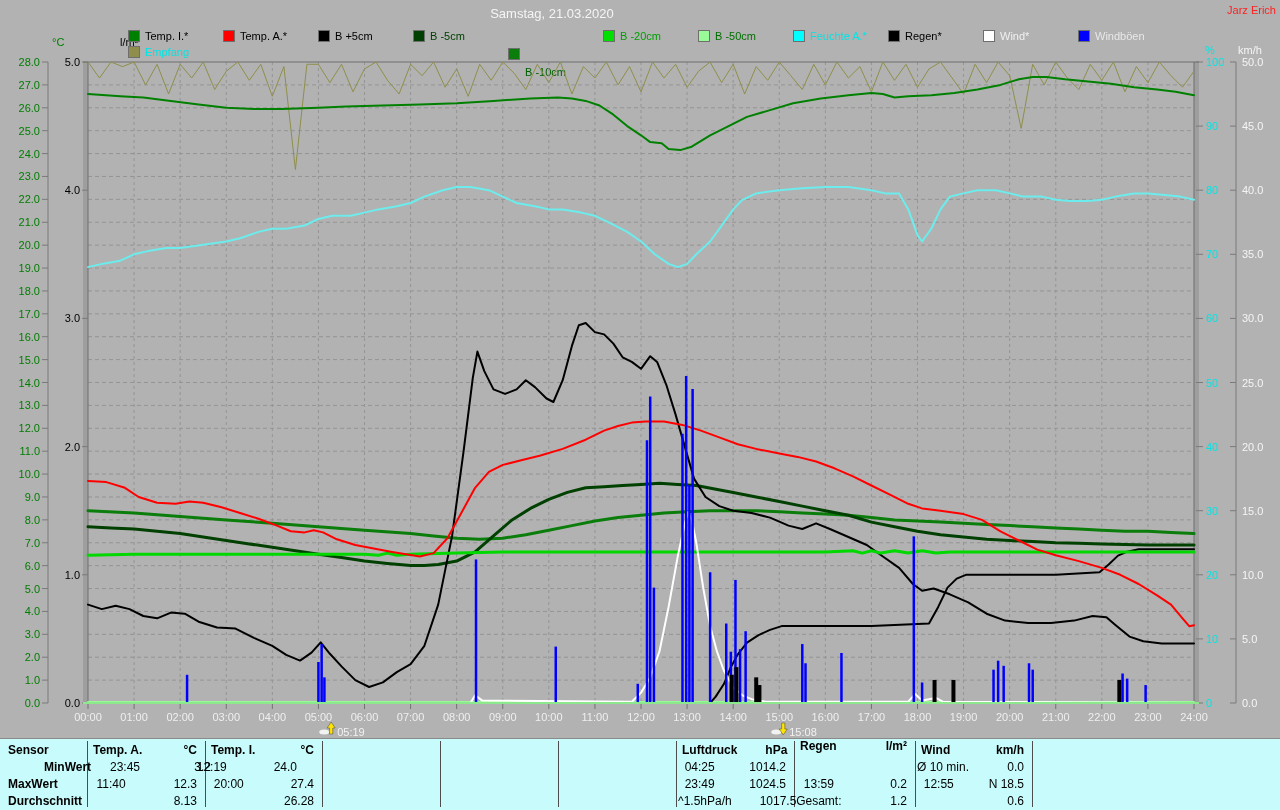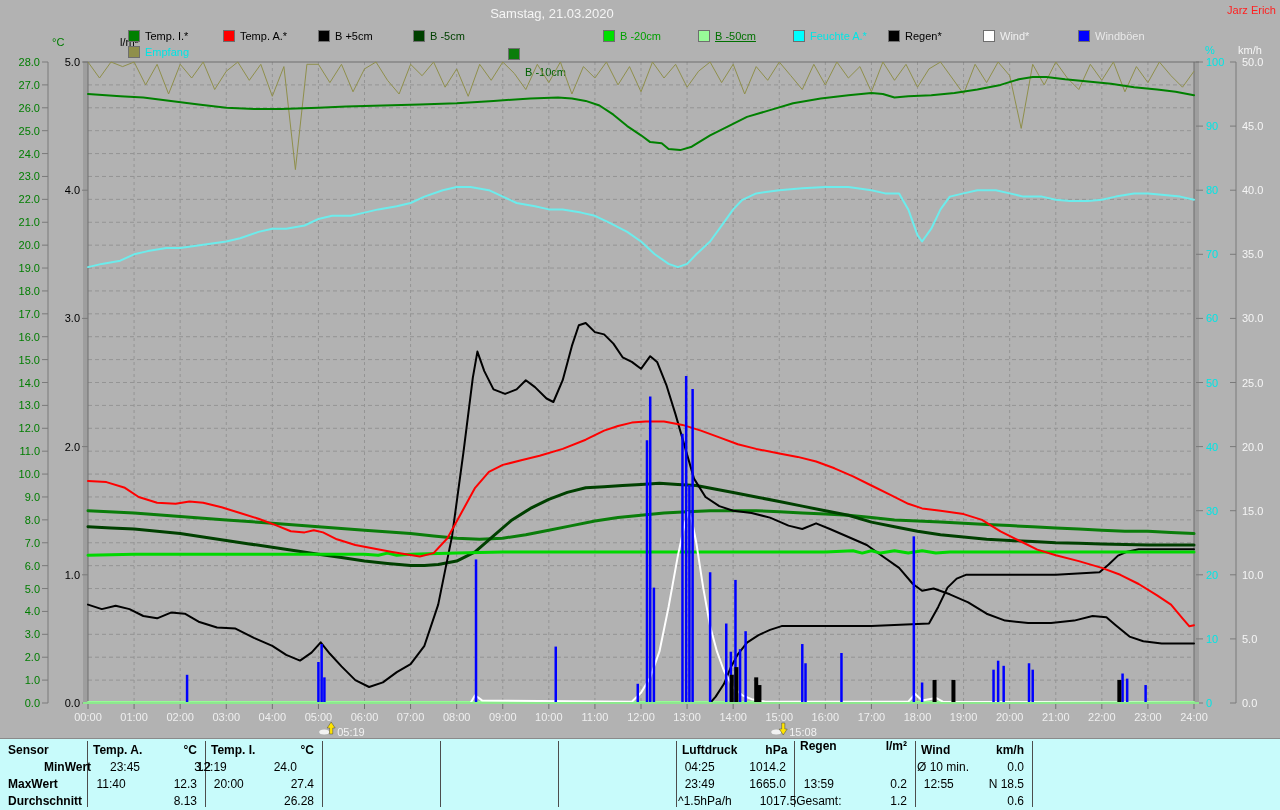--- a/index.html
+++ b/index.html
@@ -58,21 +58,21 @@
     <div class="lg" style="left: 468px; top: 30px;">
       <span class="sq" style="background: rgb(10, 125, 10);"></span>
       <span style="color: rgb(0, 96, 0); margin-top: 36px;">B -10cm</span>
     </div>
     <div class="lg" style="left: 563px; top: 30px;">
       <span class="sq" style="background: rgb(0, 224, 0);"></span>
       <span style="color: rgb(0, 160, 0);">B -20cm</span>
     </div>
     <div class="lg" style="left: 658px; top: 30px;">
       <span class="sq" style="background: rgb(152, 251, 152);"></span>
-      <span style="color: rgb(0, 112, 0); text-decoration: underline;">B -50cm</span>
+      <span style="color: rgb(0, 112, 0);">B -50cm</span>
     </div>
     <div class="lg" style="left: 753px; top: 30px;">
       <span class="sq" style="background: rgb(0, 255, 255);"></span>
       <span style="color: rgb(0, 229, 229);">Feuchte A.*</span>
     </div>
     <div class="lg" style="left: 848px; top: 30px;">
       <span class="sq" style="background: rgb(0, 0, 0);"></span>
       <span style="color: rgb(0, 0, 0);">Regen*</span>
     </div>
     <div class="lg" style="left: 943px; top: 30px;">
@@ -420,21 +420,21 @@
     <div class="tbl-cell" style="left: 678px; top: 4px; width: 114px;">
       <span class="hn">Luftdruck</span>
       <span class="hu">hPa</span>
     </div>
     <div class="tbl-cell" style="left: 678px; top: 21px; width: 114px;">
       <span class="ct">04:25</span>
       <span class="cv">1014.2</span>
     </div>
     <div class="tbl-cell" style="left: 678px; top: 38px; width: 114px;">
       <span class="ct">23:49</span>
-      <span class="cv">1665.0</span>
+      <span class="cv">1024.5</span>
     </div>
     <div class="tbl-cell" style="left: 678px; top: 55px; width: 114px;">
       <span class="ct">^1.5hPa/h</span>
       <span class="cv">1017.5</span>
     </div>
     <div class="tbl-cell" style="left: 796px; top: 0; width: 117px;">
       <span class="hn">Regen</span>
       <span class="hu">l/m²</span>
     </div>
     <div class="tbl-cell" style="left: 796px; top: 38px; width: 117px;">

